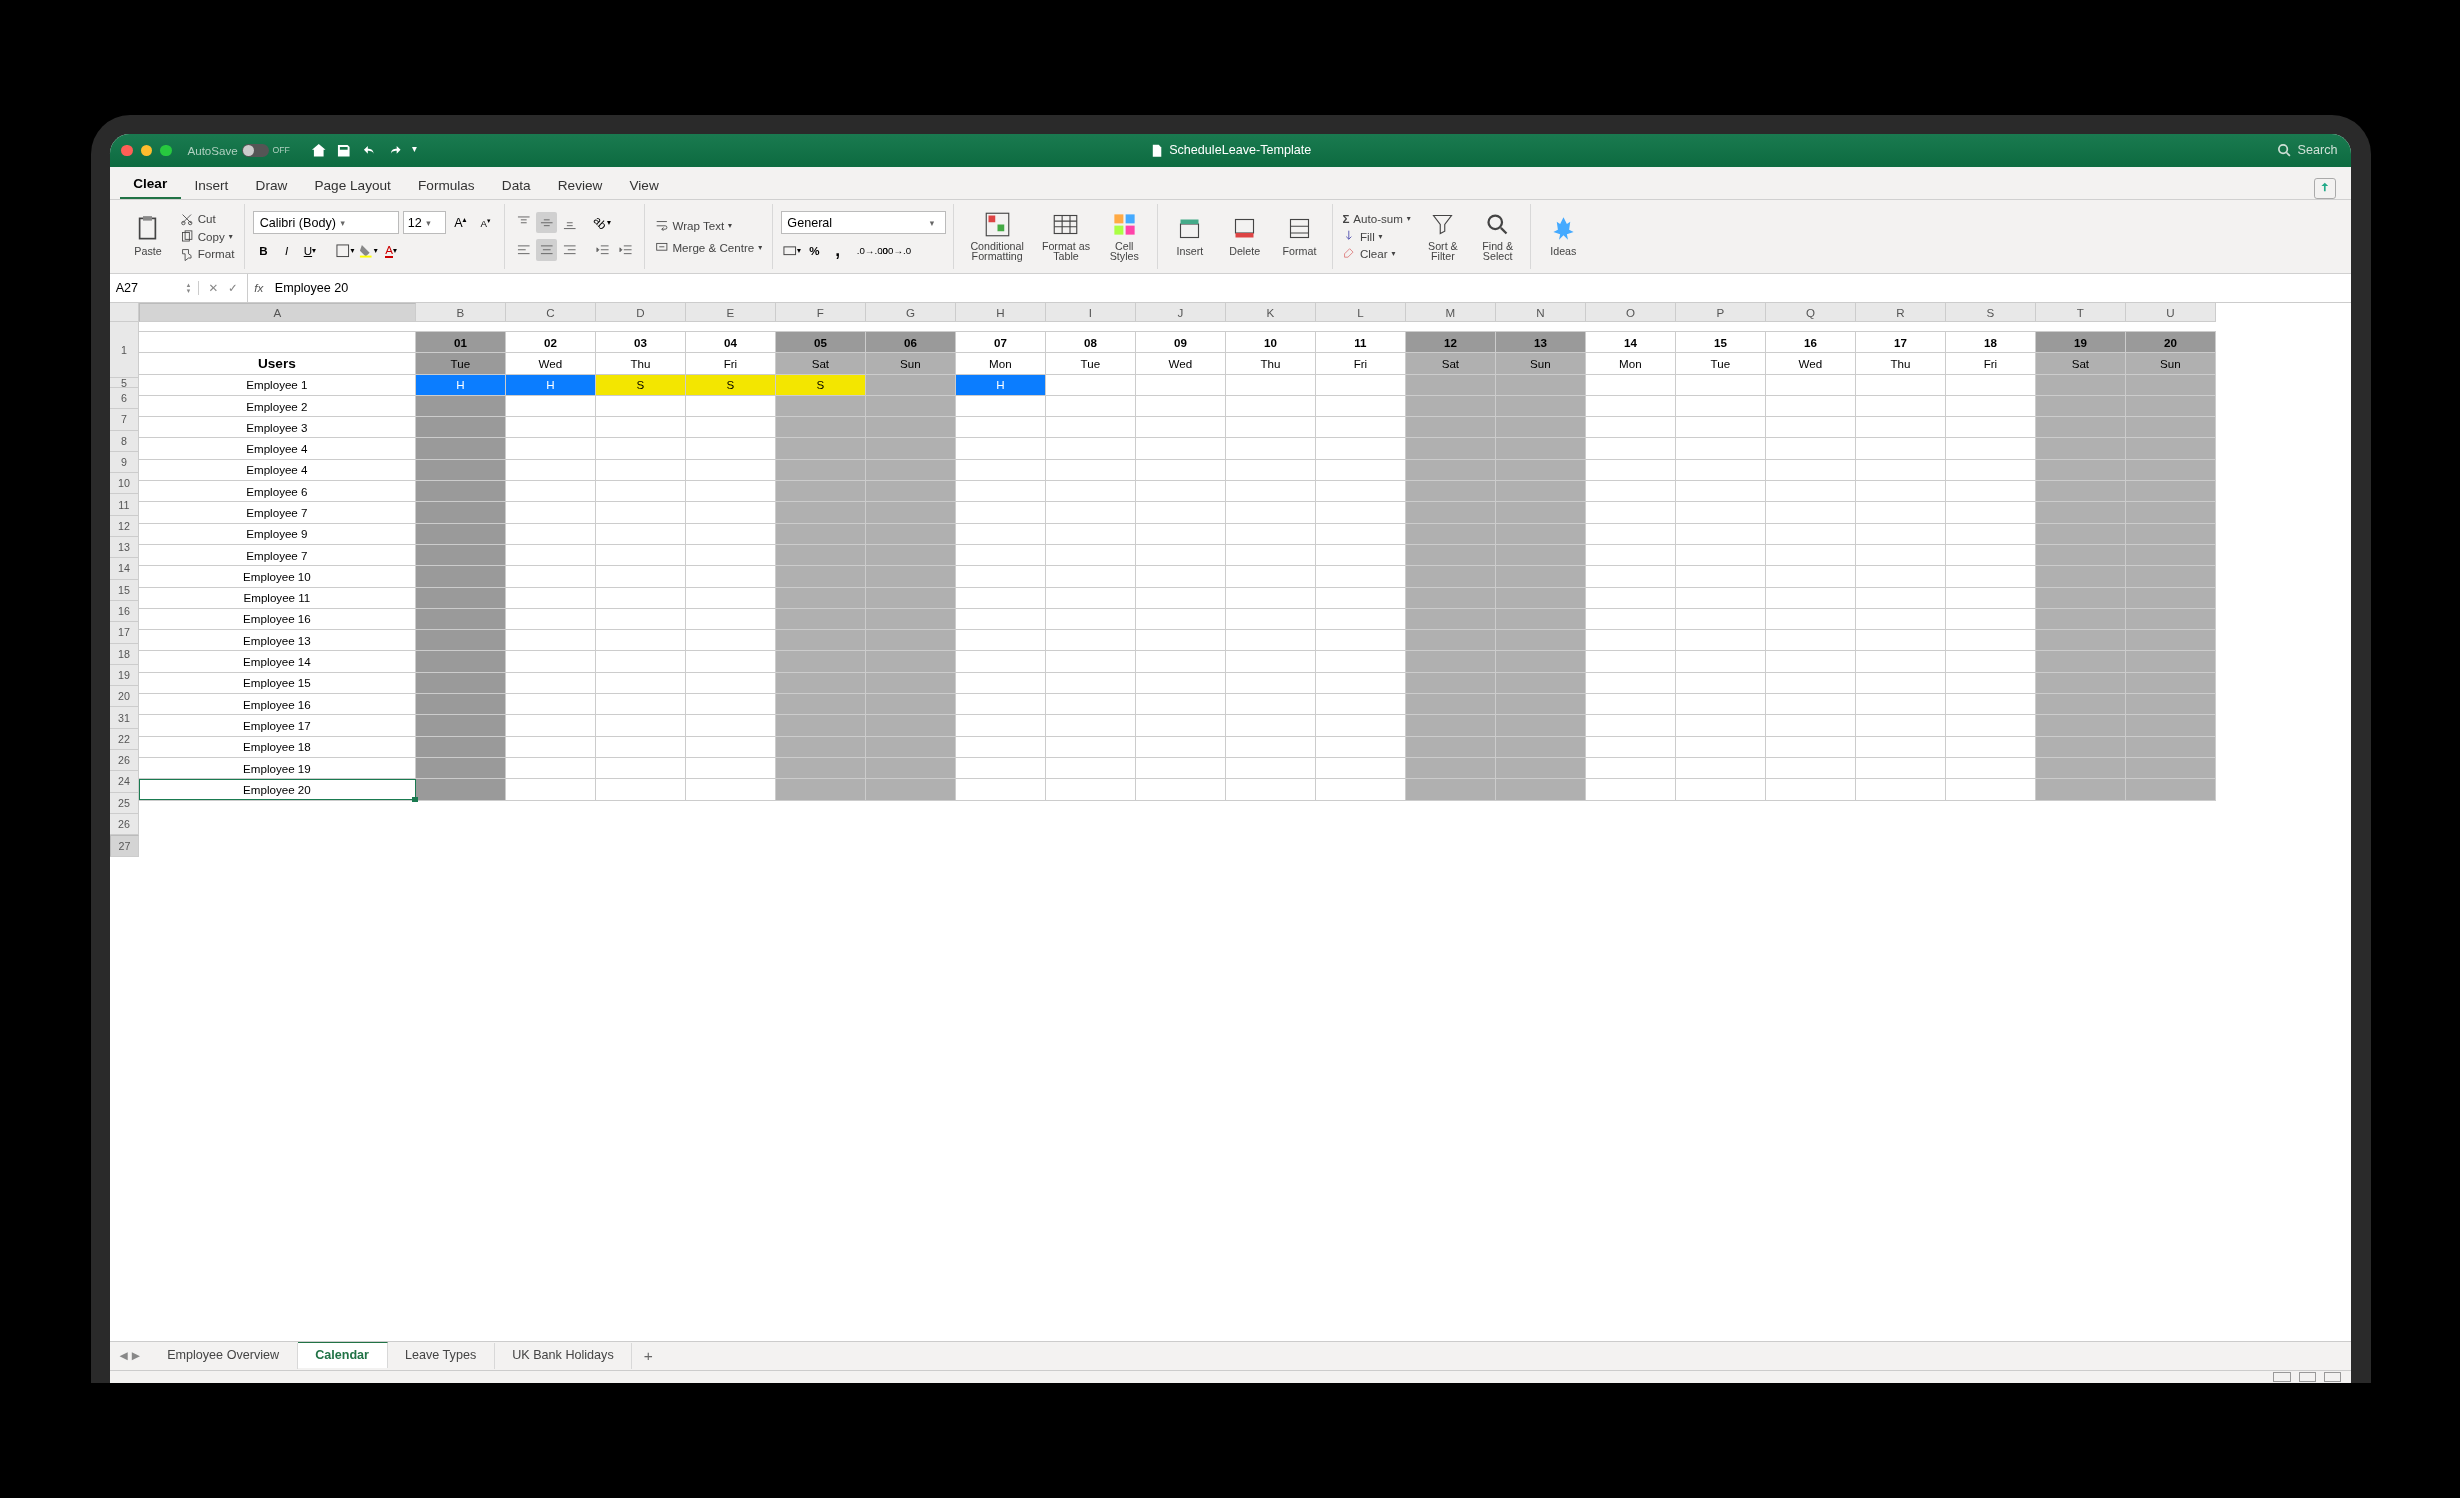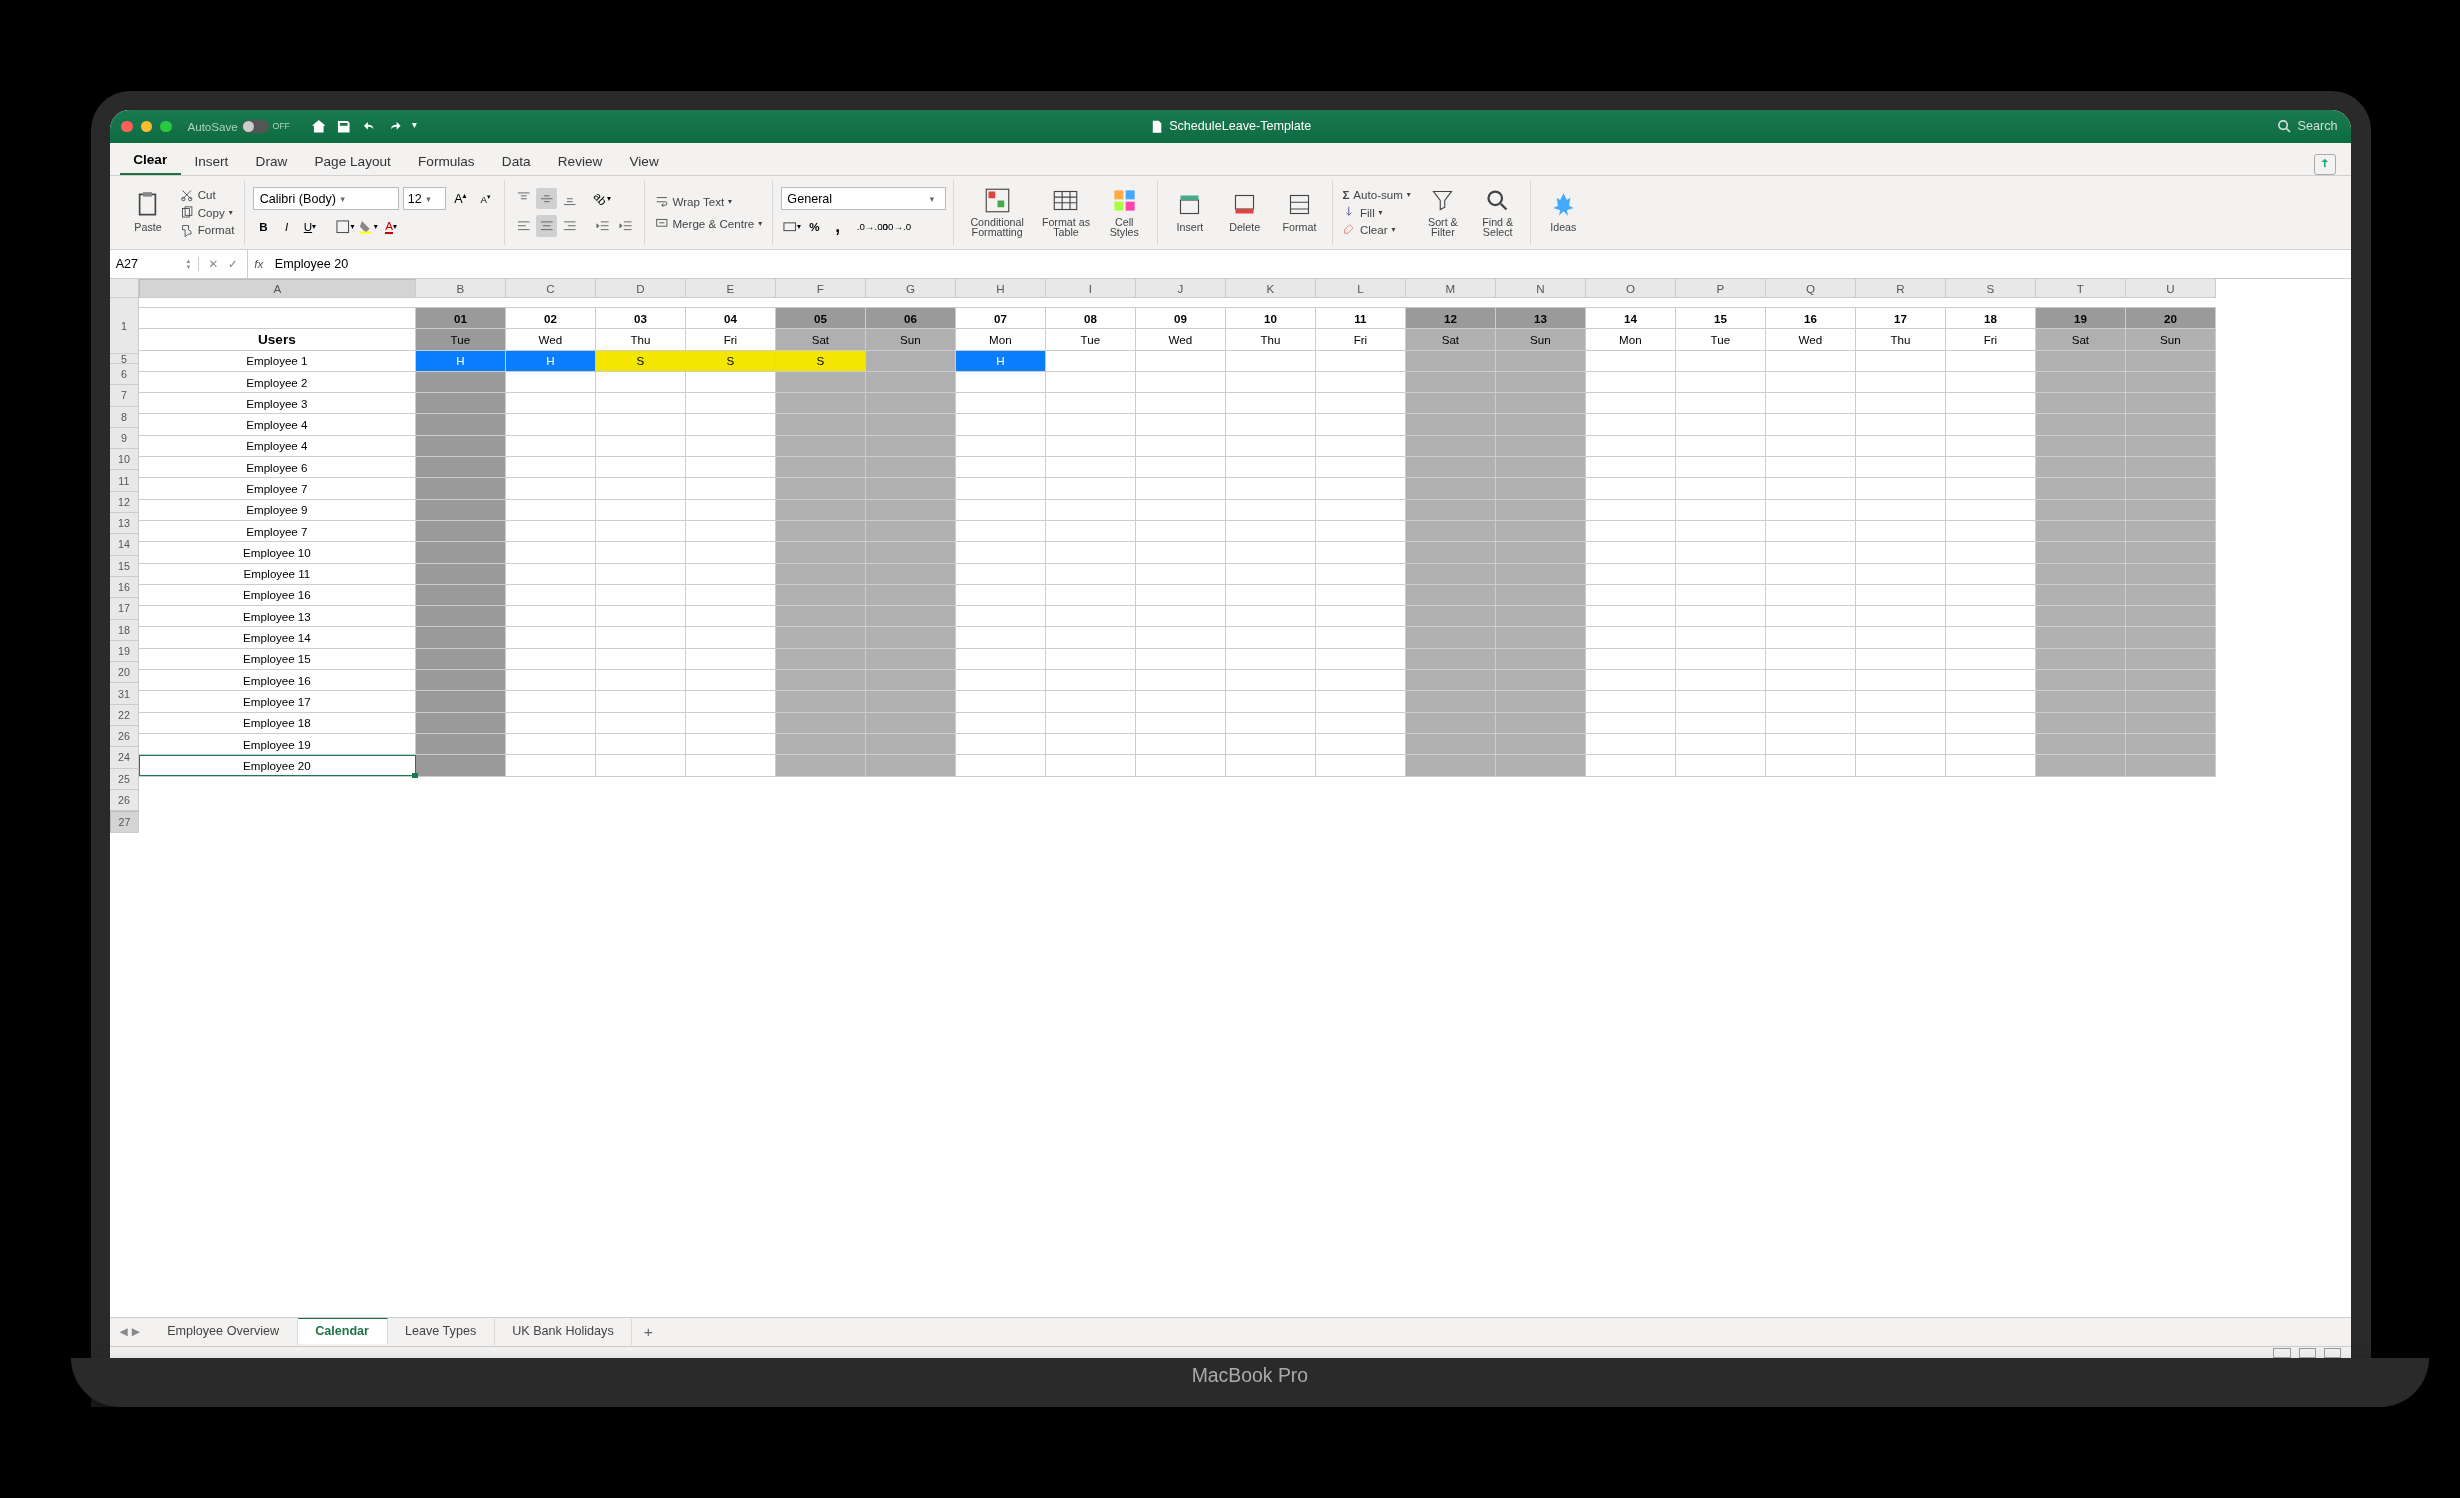--- a/index.html
+++ b/index.html
@@ -1027,17 +1027,14 @@
   <div class="add-sheet">+</div>
 </div>
 
 <div class="statusbar">
   <span class="view-ico"></span>
   <span class="view-ico"></span>
   <span class="view-ico"></span>
 </div>
 
 </div>
-<div class="laptop-base">
-      <span>MacBook Pro</span>
-    </div>
 </div>
 
 
 </body></html>

